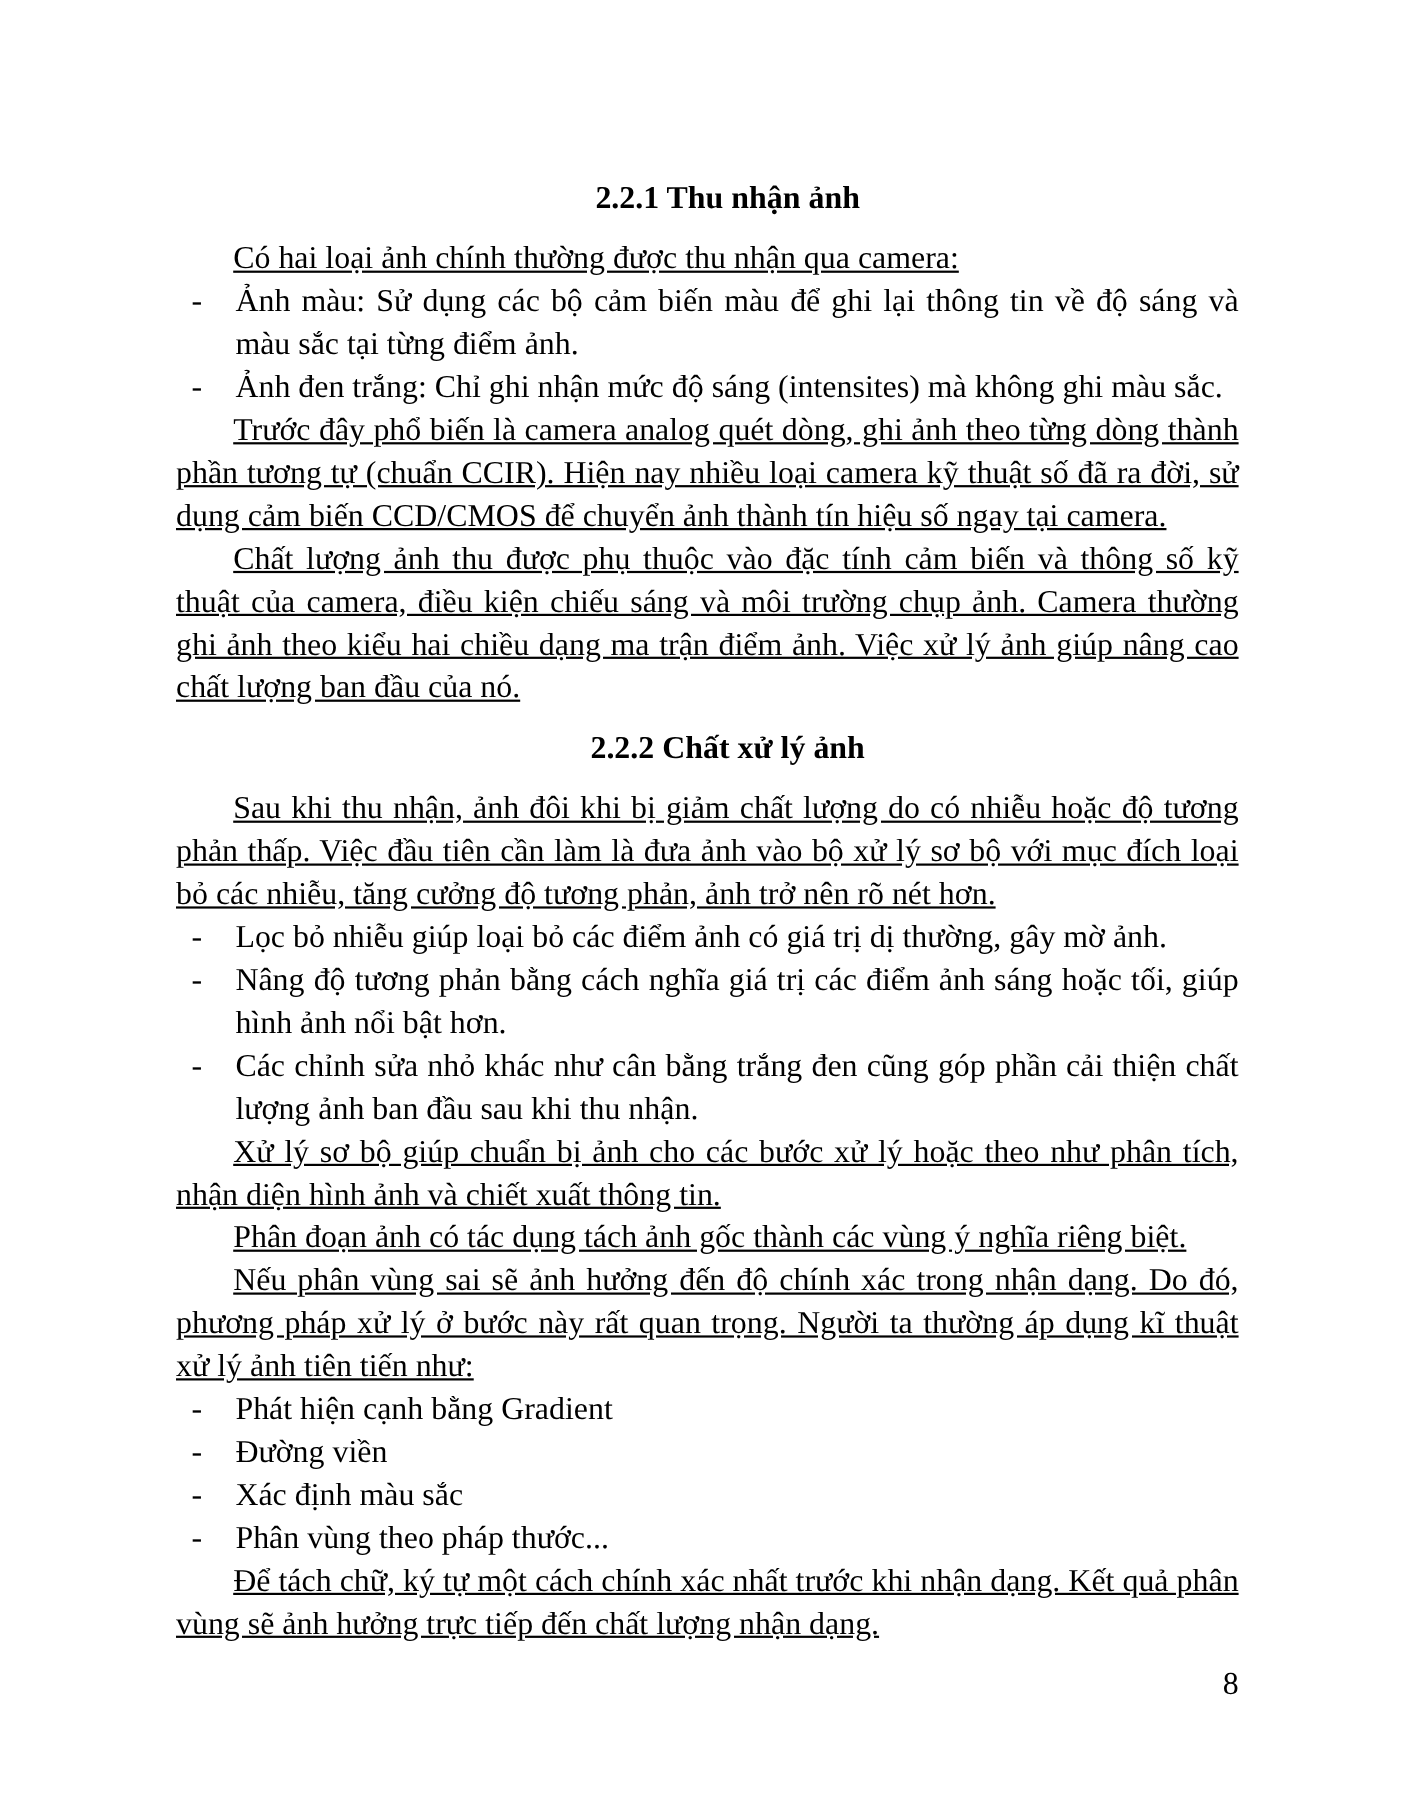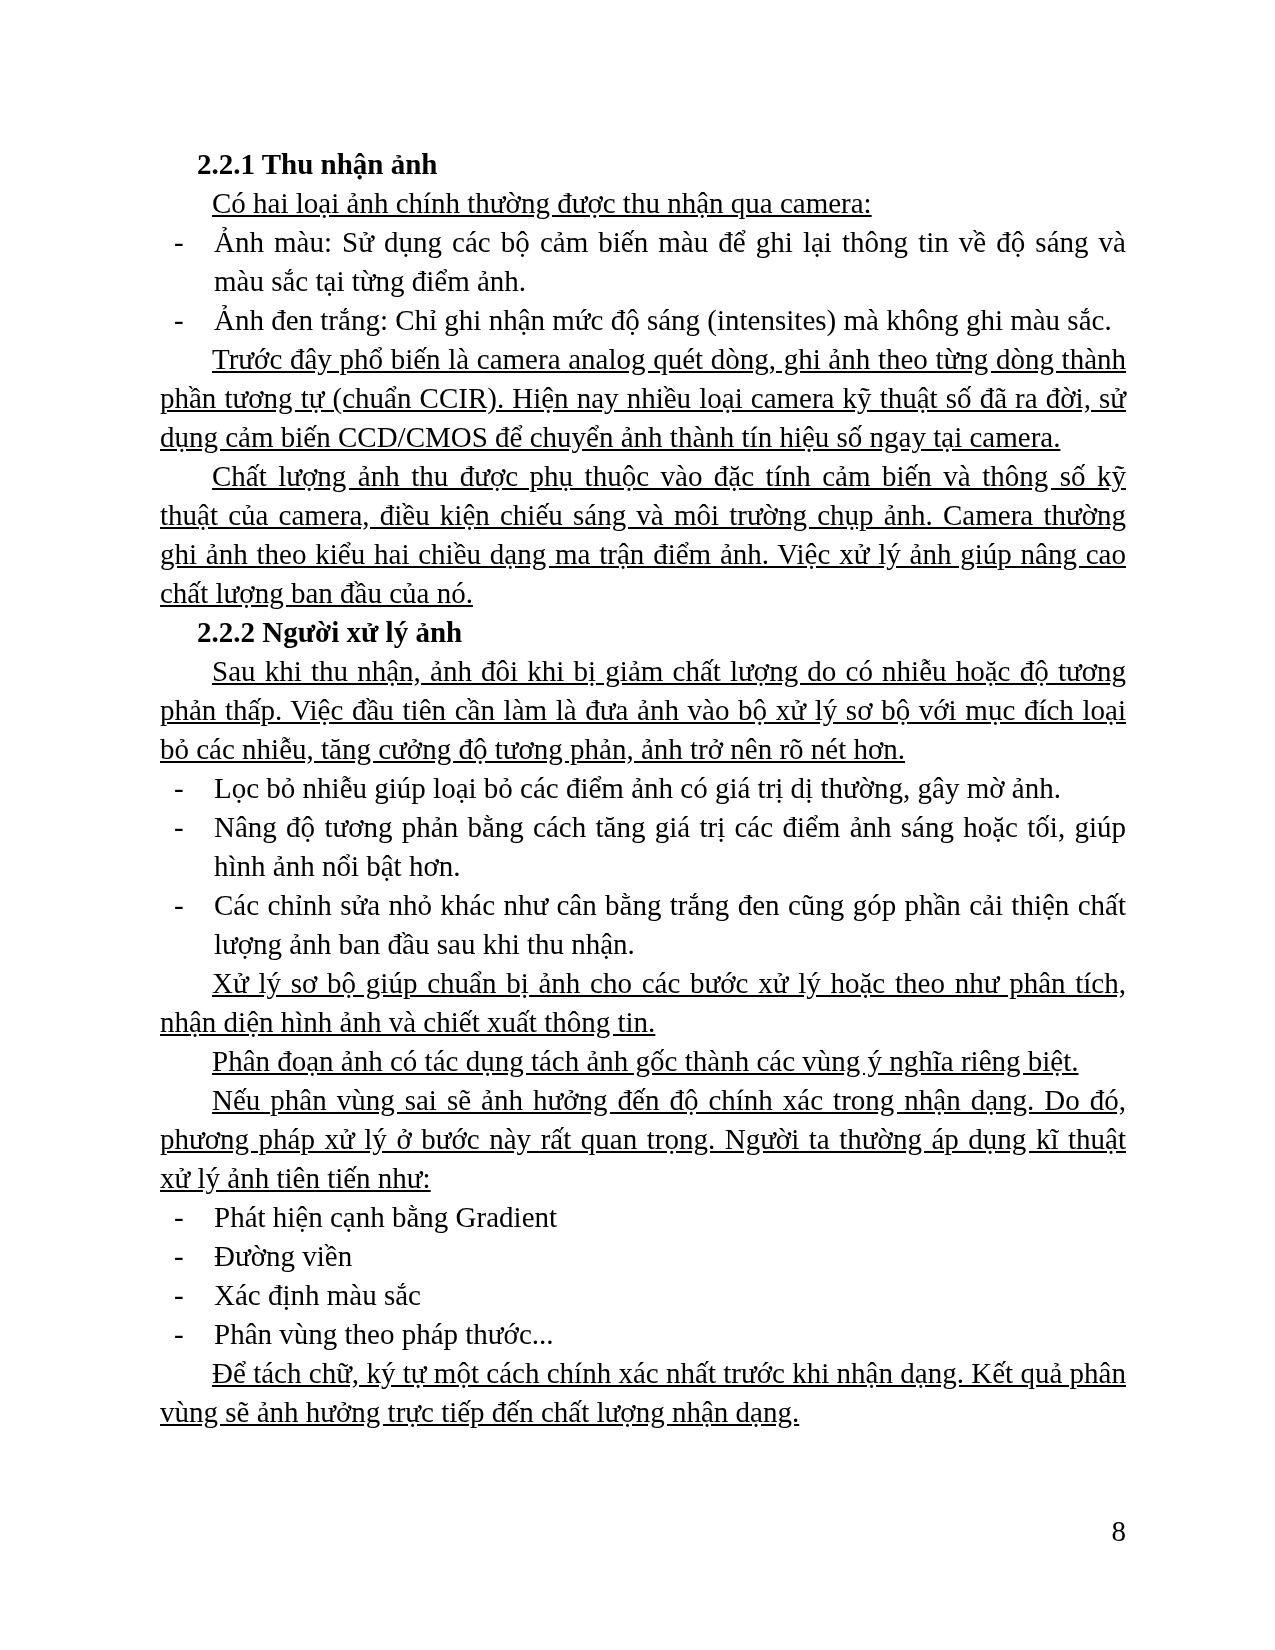--- a/index.html
+++ b/index.html
@@ -20,23 +20,23 @@
     position: absolute;
     left: 160px;
     top: 145px;
     width: 966px;
     font-size: 29px;
     line-height: 39px;
     text-align: justify;
   }
   .heading {
     font-weight: bold;
-    margin: 0;
+    margin: 16px;
     padding-left: 37px;
-    text-align: left;
+    text-align: center;
     font-size: 29px;
     line-height: 39px;
   }
   .para {
     margin: 0;
     text-indent: 52px;
     text-align: justify;
     text-decoration: underline;
   }
   .bullet {
@@ -64,24 +64,24 @@
 <body>
 
 <div class="page">
   <div class="content" id="doc-blocks">
       <h2 class="heading">2.2.1 Thu nhận ảnh</h2>
       <p class="para">Có hai loại ảnh chính thường được thu nhận qua camera:</p>
       <div class="bullet"><span class="dash">-</span><span>Ảnh màu: Sử dụng các bộ cảm biến màu để ghi lại thông tin về độ sáng và màu sắc tại từng điểm ảnh.</span></div>
       <div class="bullet"><span class="dash">-</span><span>Ảnh đen trắng: Chỉ ghi nhận mức độ sáng (intensites) mà không ghi màu sắc.</span></div>
       <p class="para">Trước đây phổ biến là camera analog quét dòng, ghi ảnh theo từng dòng thành phần tương tự (chuẩn CCIR). Hiện nay nhiều loại camera kỹ thuật số đã ra đời, sử dụng cảm biến CCD/CMOS để chuyển ảnh thành tín hiệu số ngay tại camera.</p>
       <p class="para">Chất lượng ảnh thu được phụ thuộc vào đặc tính cảm biến và thông số kỹ thuật của camera, điều kiện chiếu sáng và môi trường chụp ảnh. Camera thường ghi ảnh theo kiểu hai chiều dạng ma trận điểm ảnh. Việc xử lý ảnh giúp nâng cao chất lượng ban đầu của nó.</p>
-      <h2 class="heading">2.2.2 Người xử lý ảnh</h2>
+      <h2 class="heading">2.2.2 Chất xử lý ảnh</h2>
       <p class="para">Sau khi thu nhận, ảnh đôi khi bị giảm chất lượng do có nhiễu hoặc độ tương phản thấp. Việc đầu tiên cần làm là đưa ảnh vào bộ xử lý sơ bộ với mục đích loại bỏ các nhiễu, tăng cưởng độ tương phản, ảnh trở nên rõ nét hơn.</p>
       <div class="bullet"><span class="dash">-</span><span>Lọc bỏ nhiễu giúp loại bỏ các điểm ảnh có giá trị dị thường, gây mờ ảnh.</span></div>
-      <div class="bullet"><span class="dash">-</span><span>Nâng độ tương phản bằng cách tăng giá trị các điểm ảnh sáng hoặc tối, giúp hình ảnh nổi bật hơn.</span></div>
+      <div class="bullet"><span class="dash">-</span><span>Nâng độ tương phản bằng cách nghĩa giá trị các điểm ảnh sáng hoặc tối, giúp hình ảnh nổi bật hơn.</span></div>
       <div class="bullet"><span class="dash">-</span><span>Các chỉnh sửa nhỏ khác như cân bằng trắng đen cũng góp phần cải thiện chất lượng ảnh ban đầu sau khi thu nhận.</span></div>
       <p class="para">Xử lý sơ bộ giúp chuẩn bị ảnh cho các bước xử lý hoặc theo như phân tích, nhận diện hình ảnh và chiết xuất thông tin.</p>
       <p class="para">Phân đoạn ảnh có tác dụng tách ảnh gốc thành các vùng ý nghĩa riêng biệt.</p>
       <p class="para">Nếu phân vùng sai sẽ ảnh hưởng đến độ chính xác trong nhận dạng. Do đó, phương pháp xử lý ở bước này rất quan trọng. Người ta thường áp dụng kĩ thuật xử lý ảnh tiên tiến như:</p>
       <div class="bullet"><span class="dash">-</span><span>Phát hiện cạnh bằng Gradient</span></div>
       <div class="bullet"><span class="dash">-</span><span>Đường viền</span></div>
       <div class="bullet"><span class="dash">-</span><span>Xác định màu sắc</span></div>
       <div class="bullet"><span class="dash">-</span><span>Phân vùng theo pháp thước...</span></div>
       <p class="para">Để tách chữ, ký tự một cách chính xác nhất trước khi nhận dạng. Kết quả phân vùng sẽ ảnh hưởng trực tiếp đến chất lượng nhận dạng.</p>
     </div>

